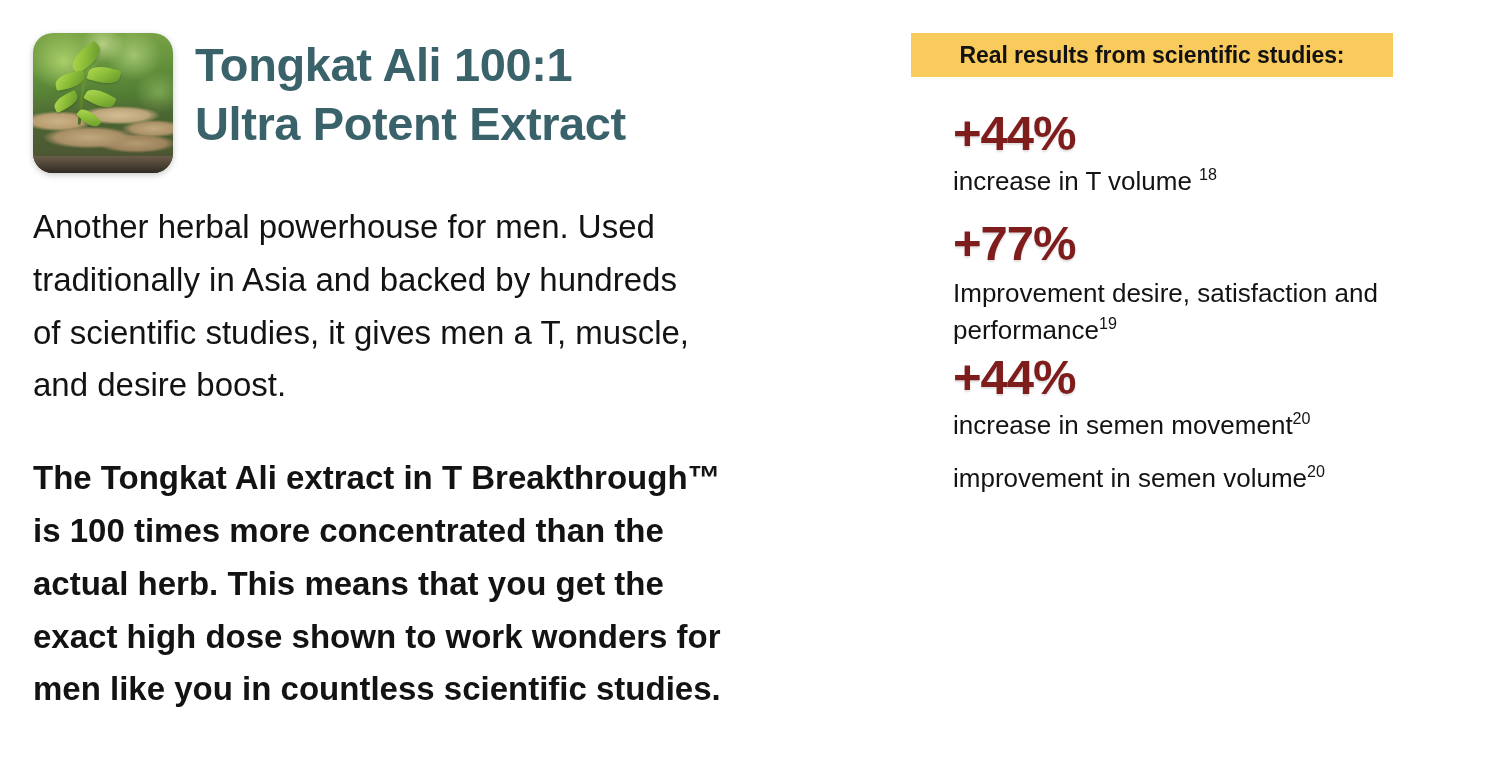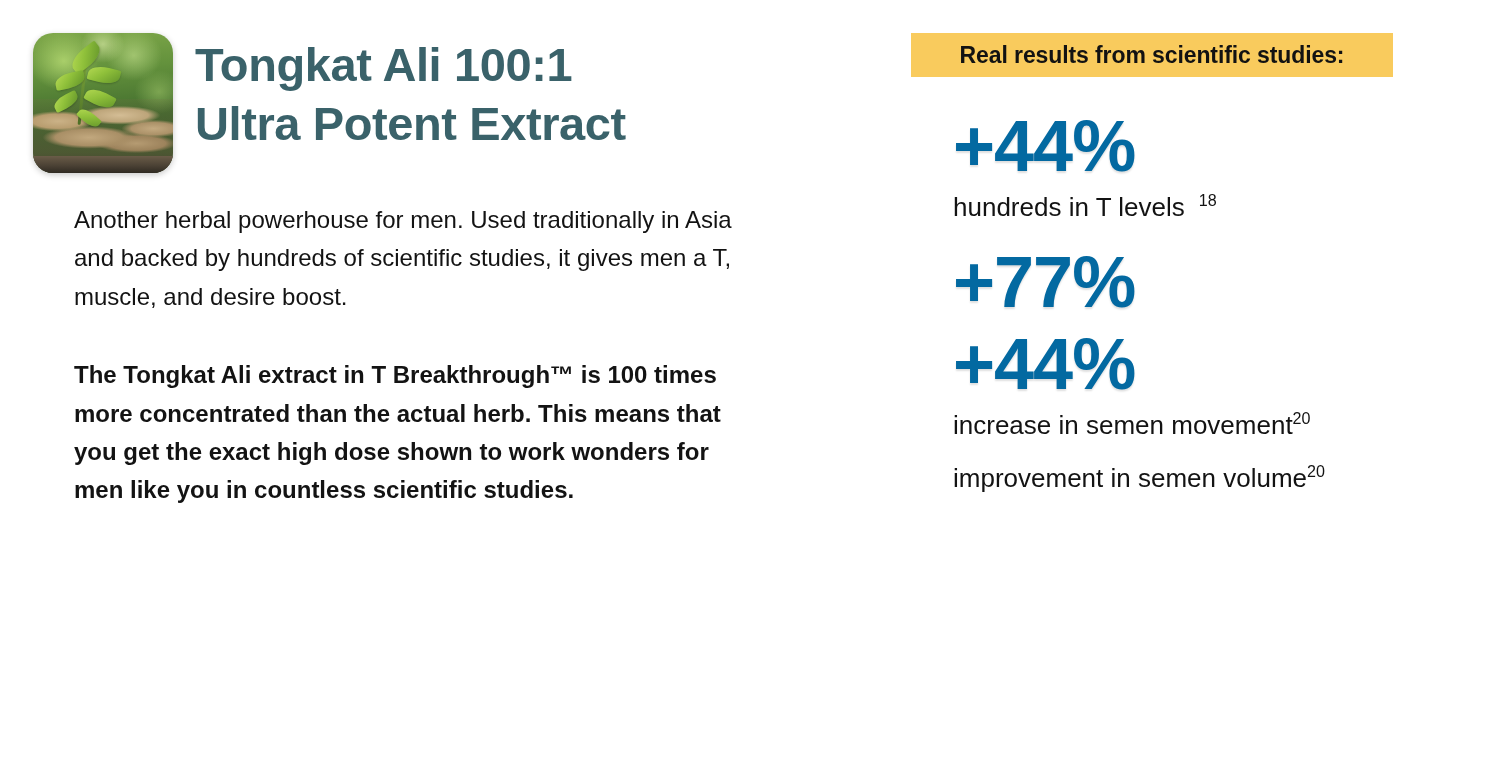--- a/index.html
+++ b/index.html
@@ -111,24 +111,23 @@
     font-size: 28px;
     line-height: 1.48;
     font-weight: 400;
     white-space: pre-line;
   }
 
   .body-para {
     margin-top: 28px;
     width: 660px;
     color: #131313;
-    font-size: 24px;
+    font-size: 33px;
     line-height: 1.6;
     font-weight: 400;
-    margin-left: 41px;
   }
   .body-para.bold {
     margin-top: 40px;
     width: 690px;
     font-weight: 700;
   }
 
   
   .right-col {
     position: absolute;
@@ -160,40 +159,40 @@
   .stats {
     position: absolute;
     left: 78px;
     top: 106px;
     width: 540px;
   }
 
   .stat-block { margin-bottom: 8px; }
 
   .stat-value {
-    color: #0369a1;
-    font-size: 72px;
+    color: #7f1d1d;
+    font-size: 49px;
     font-weight: 700;
     line-height: 1.12;
     letter-spacing: -1px;
     text-shadow: 0 2px 2px rgba(0,0,0,0.13);
   }
   .stat-label {
     margin-top: 2px;
     color: #131313;
     font-size: 26px;
     line-height: 1.42;
     font-weight: 400;
   }
   .stat-label sup {
     font-size: 0.62em;
     vertical-align: super;
     line-height: 0;
   }
-  .stat-label .sup-spaced { margin-left: 14px; }
+  .stat-label .sup-spaced { margin-left: 7px; }
 
   .stat-2 .stat-label { margin-top: 4px; }
   .stat-2 { margin-bottom: 2px; }
   .stat-1 { margin-bottom: 16px; }
   .stat-3 { margin-bottom: 16px; }
 </style>
 </head>
 <body>
 
 <div class="page">
@@ -231,26 +230,29 @@
 
     <div class="results-banner">
       <span class="results-banner-label">Real results from scientific studies:</span>
     </div>
 
     <div class="stats">
 
       <div class="stat-block stat-1">
         <div class="stat-value">+44%</div>
         <div class="stat-label">
-          <span>hundreds in T levels</span><sup class="sup-spaced">18</sup>
+          <span>increase in T volume</span><sup class="sup-spaced">18</sup>
         </div>
       </div>
 
       <div class="stat-block stat-2">
         <div class="stat-value">+77%</div>
+        <div class="stat-label">
+          <span>Improvement desire, satisfaction and performance</span><sup>19</sup>
+        </div>
       </div>
 
       <div class="stat-block stat-3">
         <div class="stat-value">+44%</div>
         <div class="stat-label">
           <span>increase in semen movement</span><sup>20</sup>
         </div>
       </div>
 
       <div class="stat-block stat-4">

